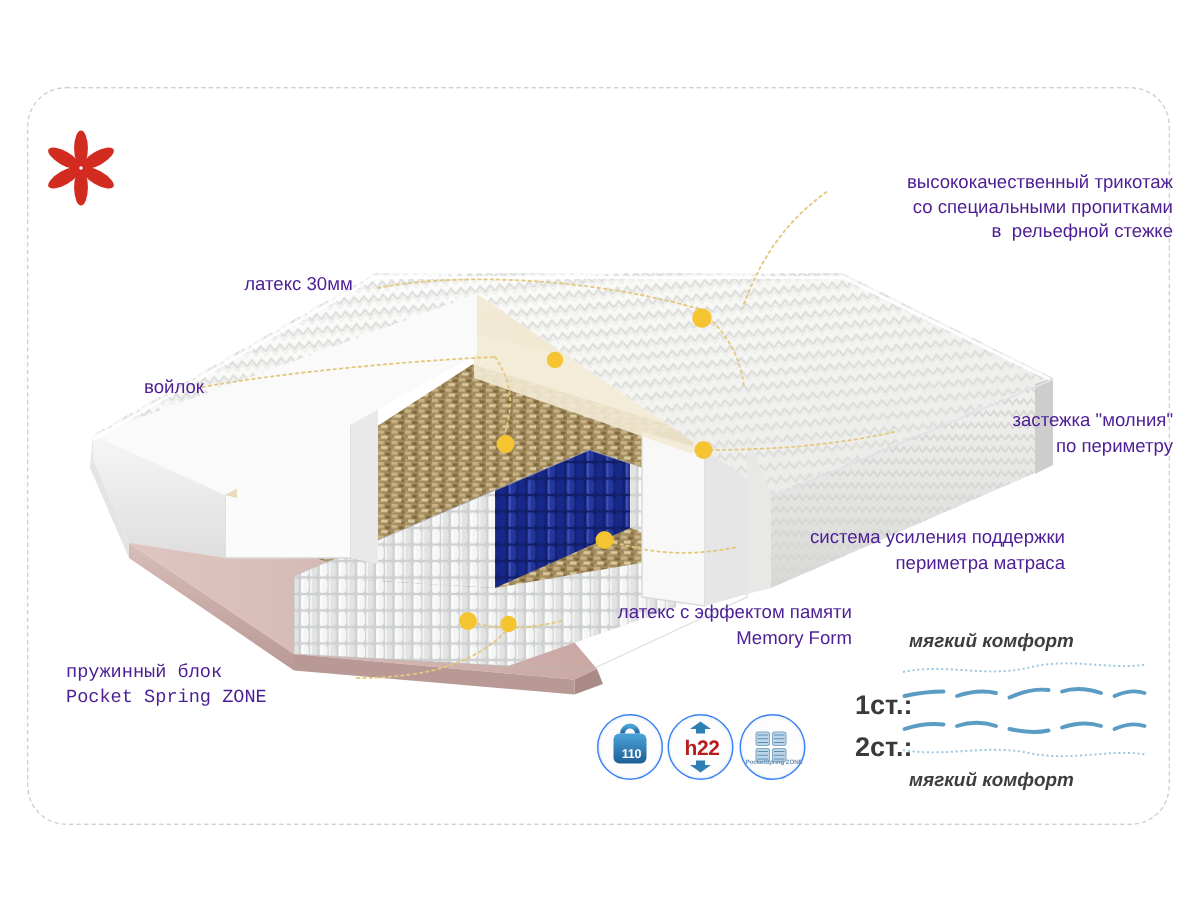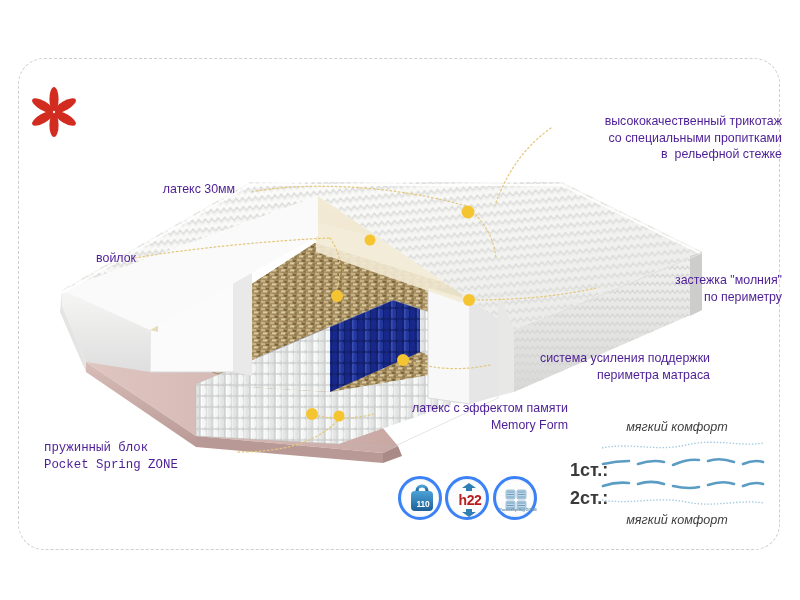--- a/index.html
+++ b/index.html
@@ -33,37 +33,37 @@
   #lbl-zip{left:600px;top:272px;width:182px;text-align:right;}
   #lbl-perim{left:494px;top:350px;width:216px;text-align:right;}
   #lbl-memory{left:378px;top:400px;width:190px;text-align:right;}
   #lbl-latex{left:144px;top:181px;width:110px;text-align:center;}
   #lbl-felt{left:56px;top:250px;width:80px;text-align:right;}
   #lbl-pocket{left:44px;top:440px;width:190px;text-align:left;font-family:Liberation Mono, monospace;}
 
   
   .comfort{position:absolute;left:556px;top:420px;width:210px;height:112px;}
   .comfort-cap{
-    position:absolute;left:16px;width:210px;text-align:center;
-    font-style:italic;font-weight:normal;font-size:12.6px;color:#3d3d3d;
+    position:absolute;left:0;width:210px;text-align:center;
+    font-style:italic;font-weight:bold;font-size:12.6px;color:#3d3d3d;
   }
   .comfort-cap.top{top:0;}
   .comfort-cap.bot{top:93px;}
   .comfort-rowlbl{
     position:absolute;left:14px;font-size:18px;color:#3a3a3a;font-weight:bold;
   }
   .comfort-rowlbl.r1{top:40px;}
   .comfort-rowlbl.r2{top:68px;}
   .comfort-svg{position:absolute;left:44px;top:18px;}
 
   
   .badges{position:absolute;left:398px;top:476px;width:146px;height:50px;}
   .badge{
     position:absolute;top:0;width:44px;height:44px;border-radius:50%;
-    background:#fdfdfd;border:3px solid #3b82f6;box-sizing:border-box;
+    background:#fdfdfd;border:1px solid #3b82f6;box-sizing:border-box;
     box-shadow:0 0 2px rgba(120,150,170,.25) inset;
   }
   .badge.b1{left:0;}
   .badge.b2{left:47px;}
   .badge.b3{left:95px;}
   .badge-h22{
     position:absolute;left:0;top:13px;width:44px;text-align:center;
     font-size:14px;font-weight:bold;color:#b91c1c;letter-spacing:-.3px;
   }
   .badge-110{

